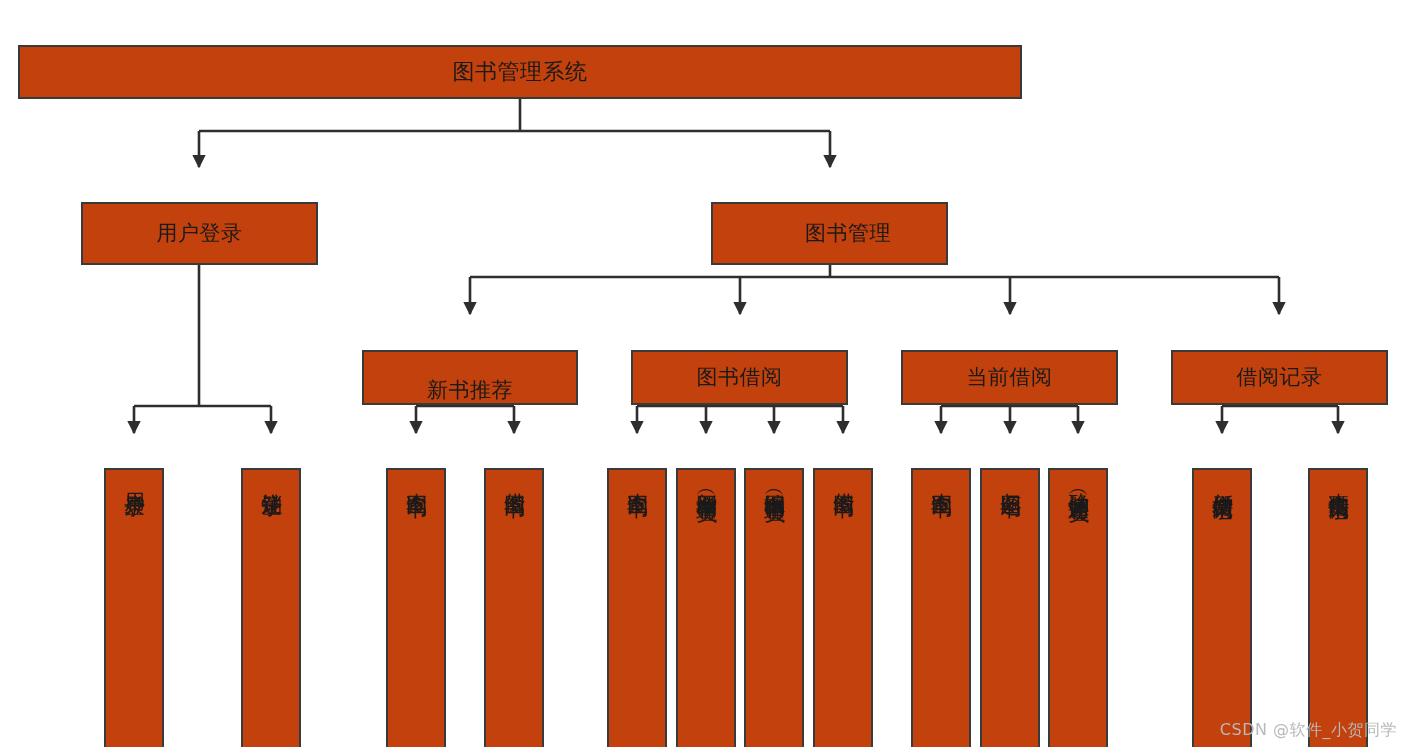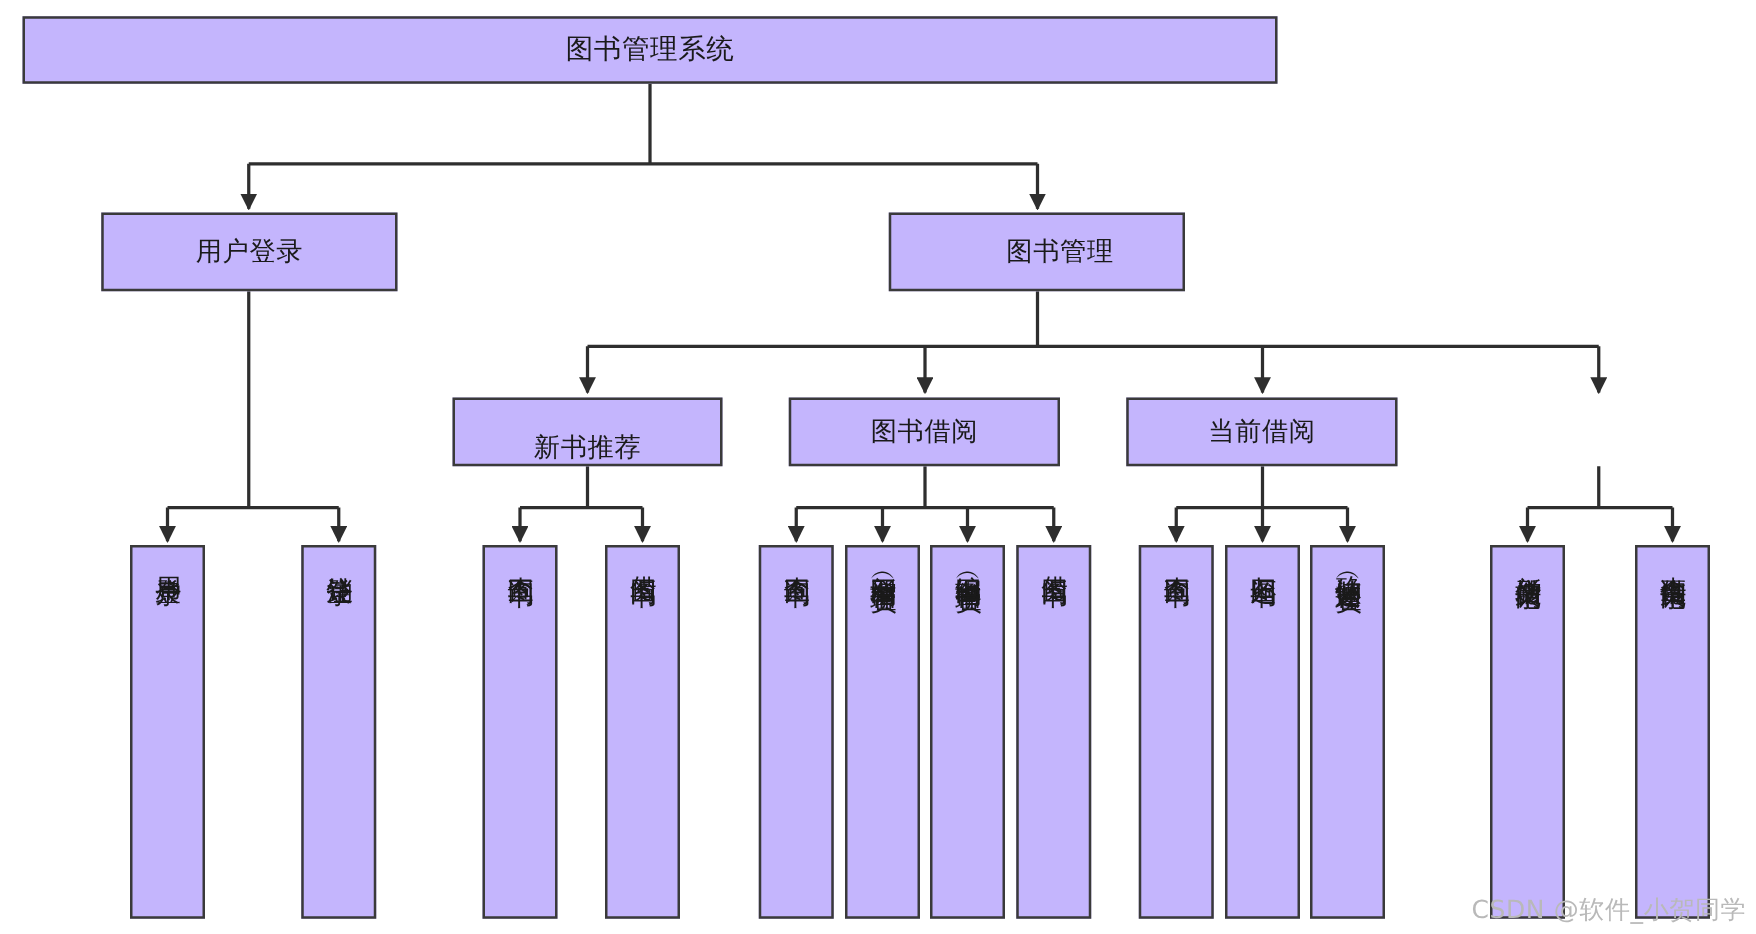--- a/index.html
+++ b/index.html
@@ -23,25 +23,26 @@
     left: 0;
     top: 0;
     width: 1405px;
     height: 747px;
     pointer-events: none;
   }
   .node {
     position: absolute;
     box-sizing: border-box;
     border: 2px solid #3a3a3a;
-    background: #c4b5fd;
+    background: #c2410c;
     display: flex;
     align-items: center;
     justify-content: center;
     color: #1a1a1a;
+    margin-top: 32px;
   }
   .node .label {
     display: block;
     text-align: center;
     line-height: 1.18;
     letter-spacing: 0.5px;
   }
   
   .node.horiz .label {
     font-size: 21px;
@@ -65,21 +66,21 @@
     height: auto;
     max-height: 285px;
   }
   .node.vert.tall .label {
     max-height: 282px;
   }
   #watermark {
     position: absolute;
     right: 8px;
     bottom: 6px;
-    font-size: 20px;
+    font-size: 16px;
     color: #b9b9b9;
     letter-spacing: 0.5px;
     white-space: nowrap;
     user-select: none;
   }
 </style>
 </head>
 <body>
 
 <div id="diagram-root">
@@ -147,20 +148,23 @@
 
   <div class="node horiz" style="left:362px; top:318px; width:216px; height:55px;align-items:flex-end;">
     <span class="label">新书推荐</span>
   </div>
   <div class="node horiz" style="left:901px; top:318px; width:217px; height:55px;">
     <span class="label">当前借阅</span>
   </div>
   <div class="node horiz" style="left:631px; top:318px; width:217px; height:55px;">
     <span class="label">图书借阅</span>
   </div>
+  <div class="node horiz" style="left:1171px; top:318px; width:217px; height:55px;">
+    <span class="label">借阅记录</span>
+  </div>
 
   <div class="node vert" style="left:104px; top:436px; width:60px; height:299px;">
     <span class="label">用户登录</span>
   </div>
   <div class="node vert" style="left:241px; top:436px; width:60px; height:299px;">
     <span class="label">注销登录</span>
   </div>
 
   <div class="node vert" style="left:386px; top:436px; width:60px; height:299px;">
     <span class="label">查询图书</span>

